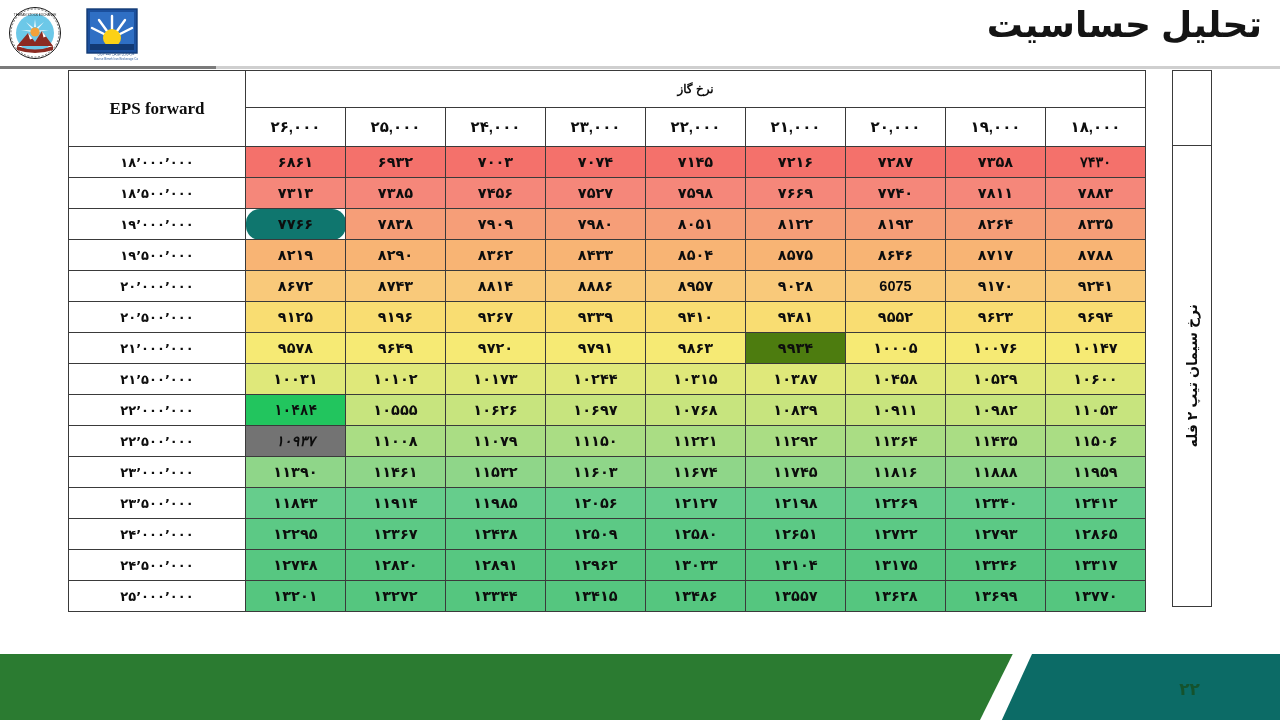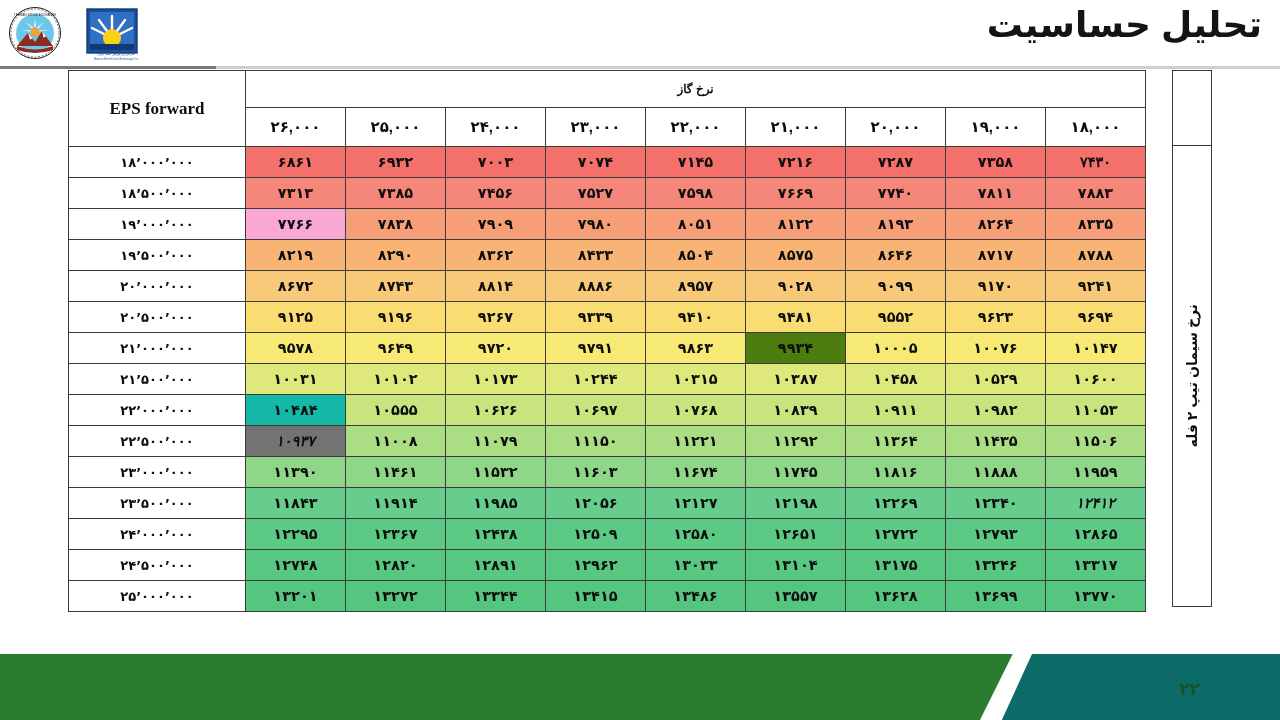--- a/index.html
+++ b/index.html
@@ -288,39 +288,39 @@
         </tr>
         <tr>
           <td class="cell" style="background: rgb(246, 158, 120);">۸۳۳۵</td>
           <td class="cell" style="background: rgb(246, 158, 120);">۸۲۶۴</td>
           <td class="cell" style="background: rgb(246, 158, 120);">۸۱۹۳</td>
           <td class="cell" style="background: rgb(246, 158, 120);">۸۱۲۲</td>
           <td class="cell" style="background: rgb(246, 158, 120);">۸۰۵۱</td>
           <td class="cell" style="background: rgb(246, 158, 120);">۷۹۸۰</td>
           <td class="cell" style="background: rgb(246, 158, 120);">۷۹۰۹</td>
           <td class="cell" style="background: rgb(246, 158, 120);">۷۸۳۸</td>
-          <td class="cell" style="background: #f9a8d4;">۷۷۶۶</td>
+          <td class="cell" style="background: #0f766e; border-radius: 14px;">۷۷۶۶</td>
           <td class="eps-cell">۱۹٬۰۰۰٬۰۰۰</td>
         </tr>
         <tr>
           <td class="cell" style="background: rgb(248, 180, 116);">۸۷۸۸</td>
           <td class="cell" style="background: rgb(248, 180, 116);">۸۷۱۷</td>
           <td class="cell" style="background: rgb(248, 180, 116);">۸۶۴۶</td>
           <td class="cell" style="background: rgb(248, 180, 116);">۸۵۷۵</td>
           <td class="cell" style="background: rgb(248, 180, 116);">۸۵۰۴</td>
           <td class="cell" style="background: rgb(248, 180, 116);">۸۴۳۳</td>
           <td class="cell" style="background: rgb(248, 180, 116);">۸۳۶۲</td>
           <td class="cell" style="background: rgb(248, 180, 116);">۸۲۹۰</td>
           <td class="cell" style="background: rgb(248, 180, 116);">۸۲۱۹</td>
           <td class="eps-cell">۱۹٬۵۰۰٬۰۰۰</td>
         </tr>
         <tr>
           <td class="cell" style="background: rgb(249, 201, 122);">۹۲۴۱</td>
           <td class="cell" style="background: rgb(249, 201, 122);">۹۱۷۰</td>
-          <td class="cell" style="background: rgb(249, 201, 122);">۹۰۹۹</td>
+          <td class="cell" style="background: rgb(249, 201, 122);">6075</td>
           <td class="cell" style="background: rgb(249, 201, 122);">۹۰۲۸</td>
           <td class="cell" style="background: rgb(249, 201, 122);">۸۹۵۷</td>
           <td class="cell" style="background: rgb(249, 201, 122);">۸۸۸۶</td>
           <td class="cell" style="background: rgb(249, 201, 122);">۸۸۱۴</td>
           <td class="cell" style="background: rgb(249, 201, 122);">۸۷۴۳</td>
           <td class="cell" style="background: rgb(249, 201, 122);">۸۶۷۲</td>
           <td class="eps-cell">۲۰٬۰۰۰٬۰۰۰</td>
         </tr>
         <tr>
           <td class="cell" style="background: rgb(249, 221, 114);">۹۶۹۴</td>
@@ -360,21 +360,21 @@
         </tr>
         <tr>
           <td class="cell" style="background: rgb(199, 228, 126);">۱۱۰۵۳</td>
           <td class="cell" style="background: rgb(199, 228, 126);">۱۰۹۸۲</td>
           <td class="cell" style="background: rgb(199, 228, 126);">۱۰۹۱۱</td>
           <td class="cell" style="background: rgb(199, 228, 126);">۱۰۸۳۹</td>
           <td class="cell" style="background: rgb(199, 228, 126);">۱۰۷۶۸</td>
           <td class="cell" style="background: rgb(199, 228, 126);">۱۰۶۹۷</td>
           <td class="cell" style="background: rgb(199, 228, 126);">۱۰۶۲۶</td>
           <td class="cell" style="background: rgb(199, 228, 126);">۱۰۵۵۵</td>
-          <td class="cell" style="background: #14b8a6;">۱۰۴۸۴</td>
+          <td class="cell" style="background: #22c55e; font-family: Liberation Mono, monospace;">۱۰۴۸۴</td>
           <td class="eps-cell">۲۲٬۰۰۰٬۰۰۰</td>
         </tr>
         <tr>
           <td class="cell" style="background: rgb(170, 221, 132);">۱۱۵۰۶</td>
           <td class="cell" style="background: rgb(170, 221, 132);">۱۱۴۳۵</td>
           <td class="cell" style="background: rgb(170, 221, 132);">۱۱۳۶۴</td>
           <td class="cell" style="background: rgb(170, 221, 132);">۱۱۲۹۲</td>
           <td class="cell" style="background: rgb(170, 221, 132);">۱۱۲۲۱</td>
           <td class="cell" style="background: rgb(170, 221, 132);">۱۱۱۵۰</td>
           <td class="cell" style="background: rgb(170, 221, 132);">۱۱۰۷۹</td>
@@ -388,21 +388,21 @@
           <td class="cell" style="background: rgb(143, 214, 137);">۱۱۸۱۶</td>
           <td class="cell" style="background: rgb(143, 214, 137);">۱۱۷۴۵</td>
           <td class="cell" style="background: rgb(143, 214, 137);">۱۱۶۷۴</td>
           <td class="cell" style="background: rgb(143, 214, 137);">۱۱۶۰۳</td>
           <td class="cell" style="background: rgb(143, 214, 137);">۱۱۵۳۲</td>
           <td class="cell" style="background: rgb(143, 214, 137);">۱۱۴۶۱</td>
           <td class="cell" style="background: rgb(143, 214, 137);">۱۱۳۹۰</td>
           <td class="eps-cell">۲۳٬۰۰۰٬۰۰۰</td>
         </tr>
         <tr>
-          <td class="cell" style="background: rgb(102, 205, 140); font-style: italic;">۱۲۴۱۲</td>
+          <td class="cell" style="background: rgb(102, 205, 140);">۱۲۴۱۲</td>
           <td class="cell" style="background: rgb(102, 205, 140);">۱۲۳۴۰</td>
           <td class="cell" style="background: rgb(102, 205, 140);">۱۲۲۶۹</td>
           <td class="cell" style="background: rgb(102, 205, 140);">۱۲۱۹۸</td>
           <td class="cell" style="background: rgb(102, 205, 140);">۱۲۱۲۷</td>
           <td class="cell" style="background: rgb(102, 205, 140);">۱۲۰۵۶</td>
           <td class="cell" style="background: rgb(102, 205, 140);">۱۱۹۸۵</td>
           <td class="cell" style="background: rgb(102, 205, 140);">۱۱۹۱۴</td>
           <td class="cell" style="background: rgb(102, 205, 140);">۱۱۸۴۳</td>
           <td class="eps-cell">۲۳٬۵۰۰٬۰۰۰</td>
         </tr>

